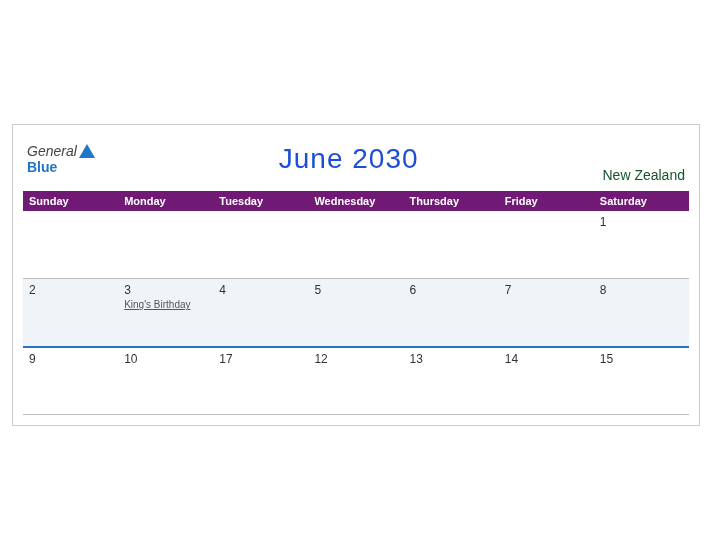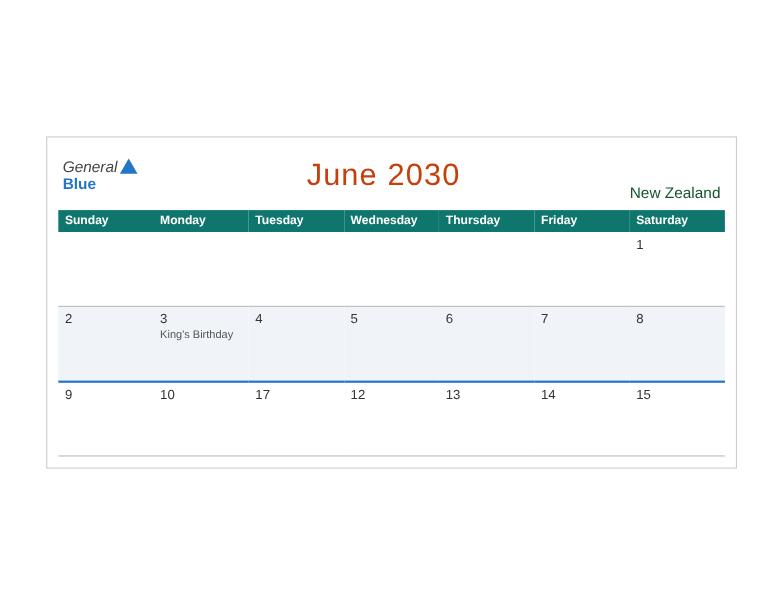--- a/index.html
+++ b/index.html
@@ -6,49 +6,49 @@
     body {
       background: #fff;
       font-family: Arial, sans-serif;
       display: flex;
       justify-content: center;
       align-items: center;
       width: 712px;
       min-height: 550px;
     }
     .calendar-wrapper {
-      width: 628px;
+      width: 688px;
       background: #fff;
       border: 1px solid #ccc;
       padding: 10px 10px 10px 10px;
     }
     .calendar-header {
       display: flex;
       align-items: center;
       justify-content: space-between;
       margin-bottom: 8px;
       padding: 0 4px;
     }
     .calendar-title {
       font-size: 28px;
       font-weight: normal;
-      color: #c2410c;
+      color: #1d4ed8;
       letter-spacing: 1px;
     }
     .calendar-region {
       font-size: 14px;
       color: #14532d;
       margin-top: 32px;
     }
     .calendar-grid {
       width: 100%;
       border-collapse: collapse;
     }
     .calendar-grid th {
-      background: #0f766e;
+      background: #701a75;
       color: #fff;
       font-size: 11px;
       font-weight: bold;
       text-align: left;
       padding: 4px 6px;
       border: none;
     }
     .calendar-grid td {
       vertical-align: top;
       width: calc(100%/7);
@@ -68,20 +68,21 @@
     .day-number {
       font-size: 12px;
       color: #333;
       display: block;
     }
     .holiday-name {
       font-size: 10px;
       color: #555;
       display: block;
       margin-top: 2px;
+      text-decoration: underline;
     }
     .empty-cell {
       background: #fff !important;
     }
     tr:nth-child(even) .empty-cell {
       background: #f0f4f8 !important;
     }
     .logo-text-general {
       font-size: 14px;
       font-style: italic;

